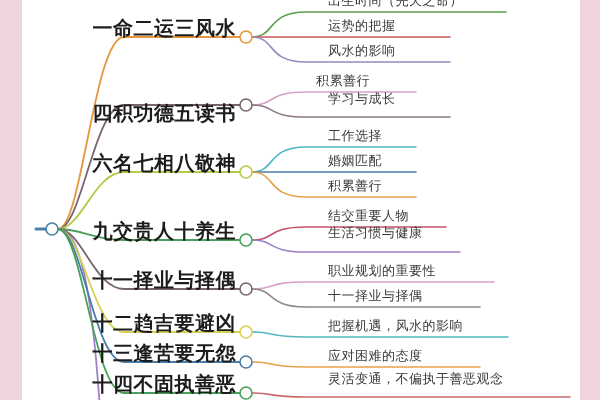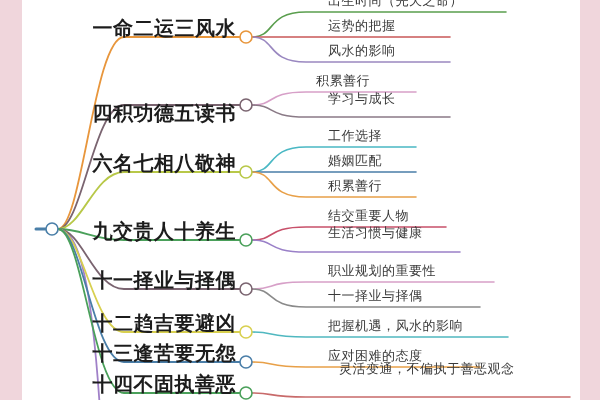--- a/index.html
+++ b/index.html
@@ -65,14 +65,14 @@
     <div class="sub-label" style="left: 328px; top: 207px;">结交重要人物</div>
     <div class="sub-label" style="left: 328px; top: 224px;">生活习惯与健康</div>
     <div class="main-label" style="right: 364px; top: 267px;">十一择业与择偶</div>
     <div class="sub-label" style="left: 328px; top: 262px;">职业规划的重要性</div>
     <div class="sub-label" style="left: 328px; top: 287px;">十一择业与择偶</div>
     <div class="main-label" style="right: 364px; top: 310px;">十二趋吉要避凶</div>
     <div class="sub-label" style="left: 328px; top: 317px;">把握机遇，风水的影响</div>
     <div class="main-label" style="right: 364px; top: 340px;">十三逢苦要无怨</div>
     <div class="sub-label" style="left: 328px; top: 347px;">应对困难的态度</div>
     <div class="main-label" style="right: 364px; top: 371px;">十四不固执善恶</div>
-    <div class="sub-label" style="left: 328px; top: 360px; margin-left: 11px;">灵活变通，不偏执于善恶观念</div>
+    <div class="sub-label" style="left: 328px; top: 370px;">灵活变通，不偏执于善恶观念</div>
   </div>
 
 </body></html>

